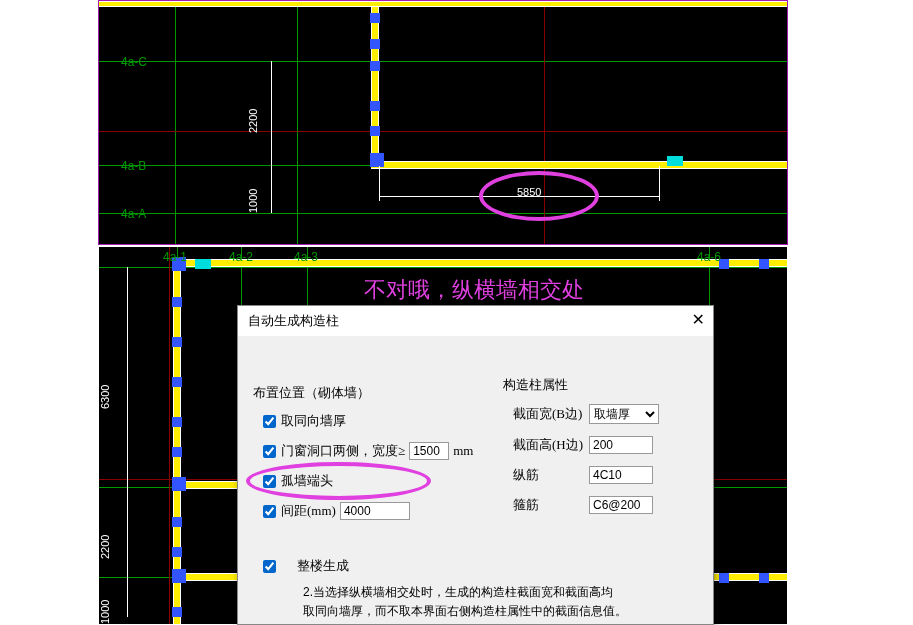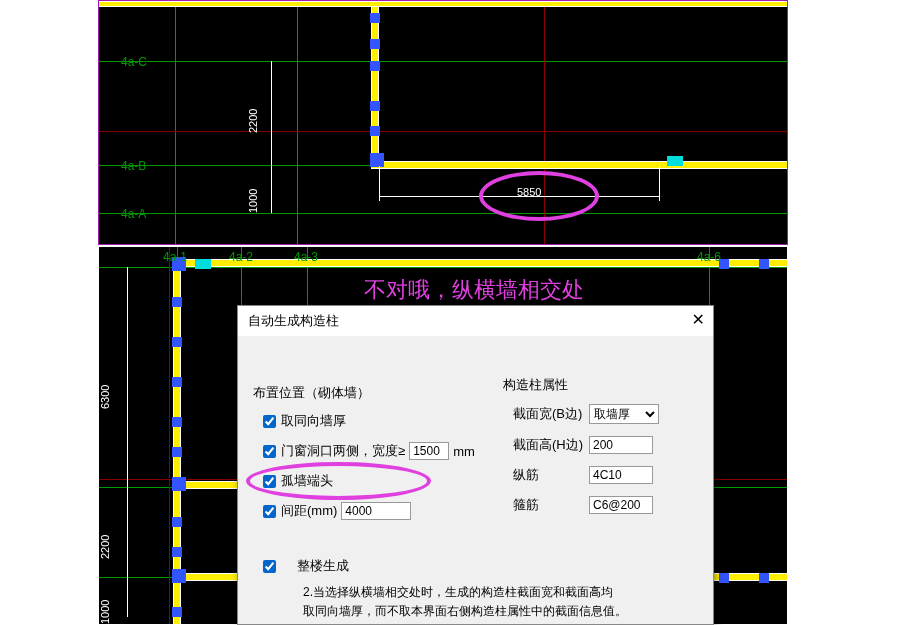--- a/index.html
+++ b/index.html
@@ -36,21 +36,21 @@
     
     .dialog { position: absolute; left: 237px; top: 305px; width: 477px; height: 320px; background: #f0f0f0; border: 1px solid #888; box-shadow: 2px 2px 8px rgba(0,0,0,0.4); z-index: 100; }
     .dialog-title { padding: 6px 10px; background: #fff; font-size: 13px; position: relative; }
     .dialog-close { position: absolute; right: 8px; top: 4px; font-size: 16px; cursor: pointer; }
     .dialog-body { padding: 14px 20px; position: relative; }
     .fieldset-label { font-size: 13px; margin-bottom: 10px; }
     .left-col { position: absolute; left: 25px; top: 48px; }
     .right-col { position: absolute; left: 275px; top: 40px; }
     .row { margin-bottom: 12px; display: flex; align-items: center; font-size: 13px; }
     .row input[type=checkbox] { margin-right: 5px; accent-color: #0066cc; }
-    .row .txt { margin-right: 4px; }
+    .row .txt { margin-right: 4px; font-family: Liberation Serif, serif; }
     .row input[type=text] { height: 18px; padding: 0 3px; font-size: 12px; border: 1px solid #999; }
     .row select { height: 20px; font-size: 12px; border: 1px solid #999; background: #fff; }
     .notes { position: absolute; left: 25px; top: 220px; font-size: 12px; line-height: 1.6; }
     .notes .sub { margin-left: 40px; }
     
     
     .dim-line-h { position: absolute; height: 1px; background: #fff; }
     .dim-line-v { position: absolute; width: 1px; background: #fff; }
   </style>
 </head>

